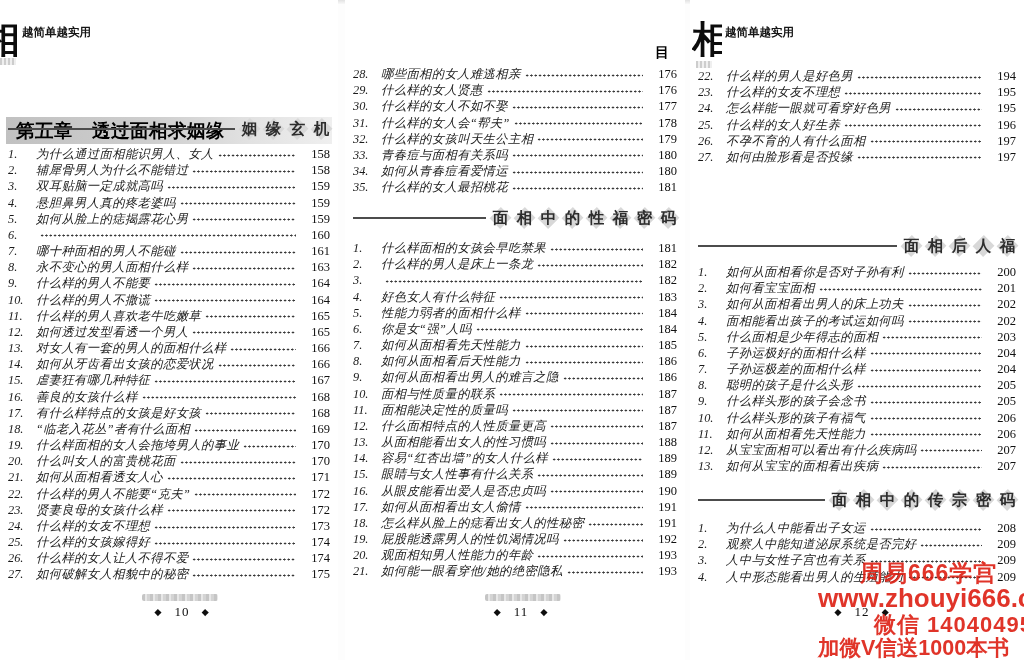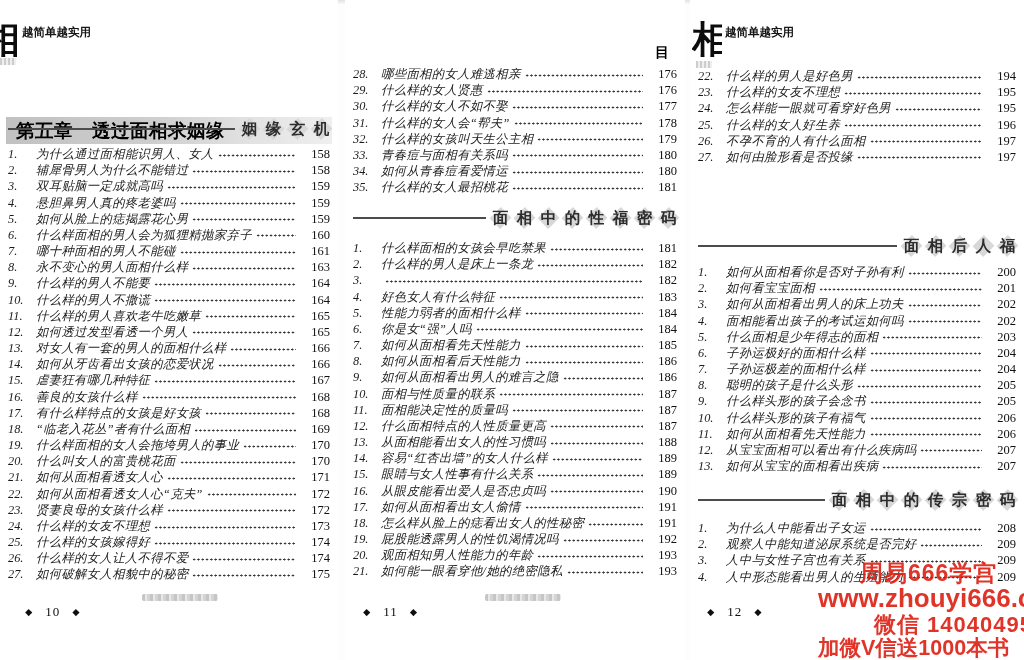--- a/index.html
+++ b/index.html
@@ -68,21 +68,21 @@
   .dots { flex:1; min-width:8px; align-self:center; height:5px; margin:0 4px;
           background-image:radial-gradient(circle,#383838 .9px,transparent 1.15px);
           background-size:4.3px 5px; background-repeat:repeat-x; background-position:0 1px; }
   .pg { flex:none; width:30px; text-align:right; font-size:12.5px; color:#101010; }
 
   
   .corner-label { position:absolute; top:44px; right:16px; font-family:"Liberation Sans",sans-serif;
                   font-weight:bold; font-size:14px; color:#000; }
 
   
-  .pageno { position:absolute; top:604px; width:100%; font-size:13px;
+  .pageno { position:absolute; top:604px; width:100%; text-align:center; font-size:13px;
             color:#0e0e0e; letter-spacing:1px; }
   .page-left  .pageno { left:13px; }
   .page-mid   .pageno { left:6px; }
   .page-right .pageno { left:5px; }
   .orn { font-size:9.5px; vertical-align:1.5px; margin:0 12px; }
   .footsmudge { position:absolute; top:594px; height:7px; width:76px; opacity:.55; filter:blur(.7px);
                 border-radius:2px;
                 background:repeating-linear-gradient(90deg,#969696 0 3px,#d6d6d6 3px 5px,#b2b2b2 5px 8px); }
   .page-left .footsmudge { left:142px; }
   .page-mid  .footsmudge { left:140px; }
@@ -143,21 +143,20 @@
           <span class="pg">159</span>
         </div>
         <div class="row">
           <span class="no">5.</span>
           <span class="title">如何从脸上的痣揭露花心男</span>
           <span class="dots"></span>
           <span class="pg">159</span>
         </div>
         <div class="row">
           <span class="no">6.</span>
-          <span class="title">什么样面相的男人会为狐狸精抛家弃子</span>
           <span class="dots"></span>
           <span class="pg">160</span>
         </div>
         <div class="row">
           <span class="no">7.</span>
           <span class="title">哪十种面相的男人不能碰</span>
           <span class="dots"></span>
           <span class="pg">161</span>
         </div>
         <div class="row">
@@ -239,21 +238,21 @@
           <span class="pg">170</span>
         </div>
         <div class="row">
           <span class="no">21.</span>
           <span class="title">如何从面相看透女人心</span>
           <span class="dots"></span>
           <span class="pg">171</span>
         </div>
         <div class="row">
           <span class="no">22.</span>
-          <span class="title">如何从面相看透女人心“克夫”</span>
+          <span class="title">什么样的男人不能要“克夫”</span>
           <span class="dots"></span>
           <span class="pg">172</span>
         </div>
         <div class="row">
           <span class="no">23.</span>
           <span class="title">贤妻良母的女孩什么样</span>
           <span class="dots"></span>
           <span class="pg">172</span>
         </div>
         <div class="row">

